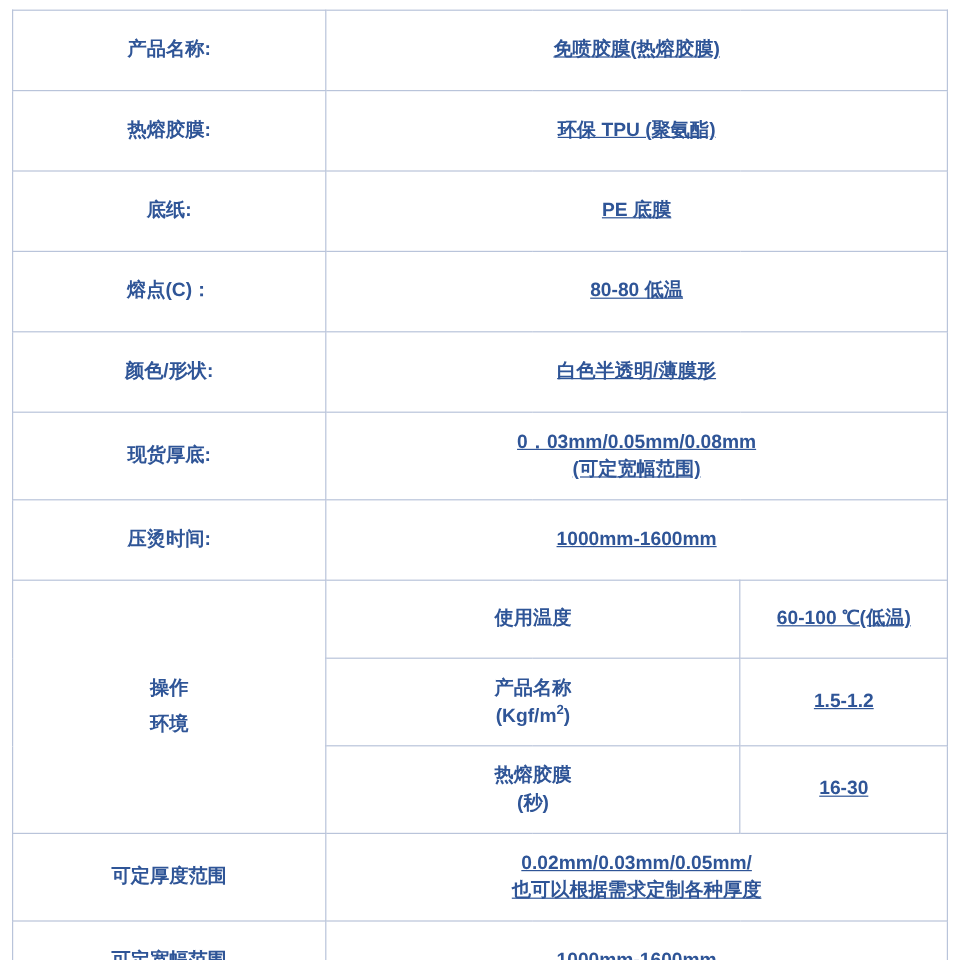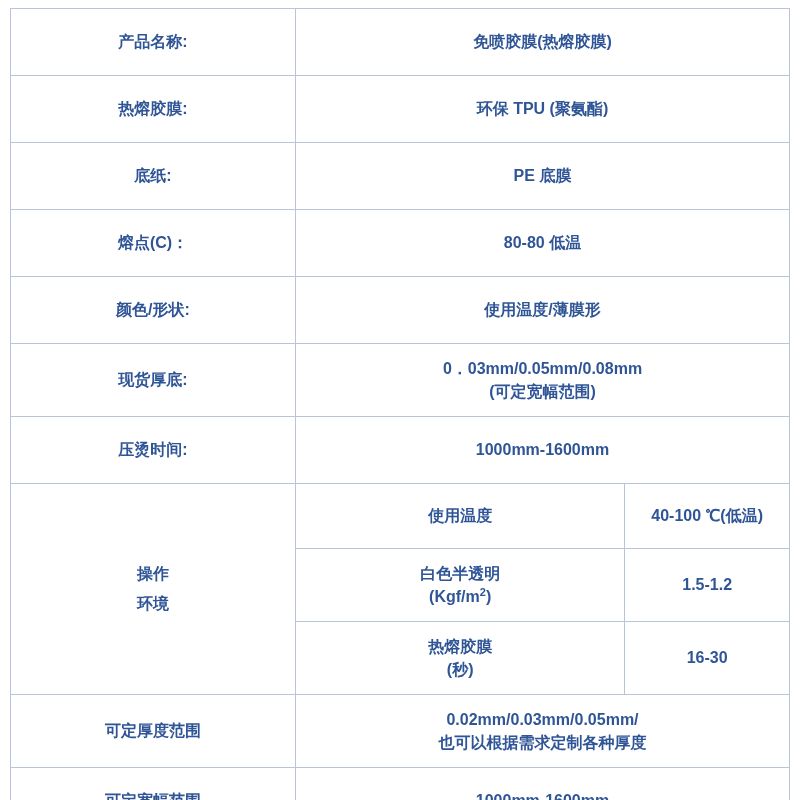--- a/index.html
+++ b/index.html
@@ -20,31 +20,32 @@
     border-collapse: collapse;
     table-layout: fixed;
   }
   .spec-table td {
     border: 1px solid #b9c4da;
     color: #2f5597;
     font-size: 16px;
     font-weight: bold;
     text-align: center;
     vertical-align: middle;
-    padding: 6px 12px;
+    padding: 6px 0;
     line-height: 1.45;
   }
   td.label {
     width: 260px;
   }
   td.sub-label {
     width: 258px;
   }
   td.value {
     font-weight: bold;
+    text-decoration: underline;
   }
   .stack-line {
     display: block;
   }
   .sup {
     font-size: 11px;
     vertical-align: super;
   }
   .row-tall td { height: 54px; }
   .row-med td { height: 52px; }
@@ -67,45 +68,45 @@
     <tr class="row-tall">
       <td class="label">底纸:</td>
       <td class="value" colspan="3">PE 底膜</td>
     </tr>
     <tr class="row-tall">
       <td class="label">熔点(C)：</td>
       <td class="value" colspan="3">80-80 低温</td>
     </tr>
     <tr class="row-tall">
       <td class="label">颜色/形状:</td>
-      <td class="value" colspan="3">使用温度/薄膜形</td>
+      <td class="value" colspan="3">白色半透明/薄膜形</td>
     </tr>
     <tr class="row-two">
       <td class="label">现货厚底:</td>
       <td class="value" colspan="3">
         <span class="stack-line">0．03mm/0.05mm/0.08mm</span>
         <span class="stack-line">(可定宽幅范围)</span>
       </td>
     </tr>
     <tr class="row-tall">
       <td class="label">压烫时间:</td>
       <td class="value" colspan="3">1000mm-1600mm</td>
     </tr>
 
     <tr class="row-med">
       <td class="label opname" rowspan="3">
         <span class="stack-line">操作</span>
         <span class="stack-line">环境</span>
       </td>
       <td class="sub-label" colspan="2">使用温度</td>
-      <td class="value">40-100 ℃(低温)</td>
+      <td class="value">60-100 ℃(低温)</td>
     </tr>
     <tr class="row-two">
       <td class="sub-label" colspan="2">
-        <span class="stack-line">白色半透明</span>
+        <span class="stack-line">产品名称</span>
         <span class="stack-line"><span>(Kgf/m</span><span class="sup">2</span><span>)</span></span>
       </td>
       <td class="value">1.5-1.2</td>
     </tr>
     <tr class="row-two">
       <td class="sub-label" colspan="2">
         <span class="stack-line">热熔胶膜</span>
         <span class="stack-line">(秒)</span>
       </td>
       <td class="value">16-30</td>

